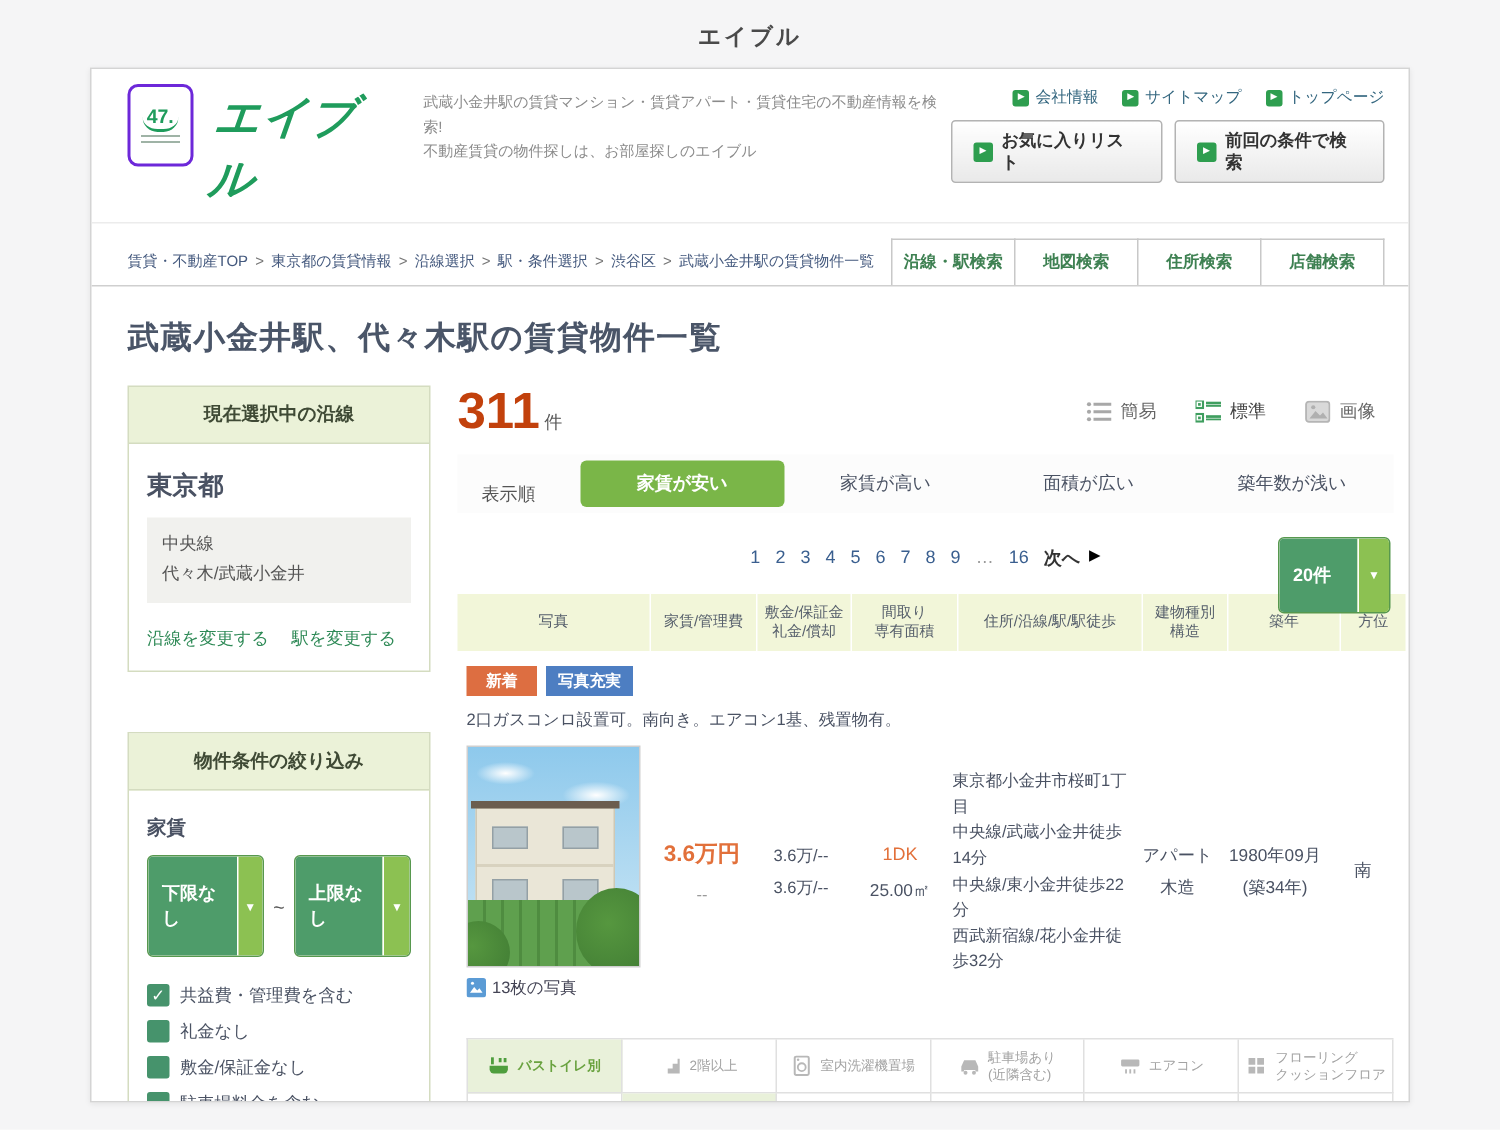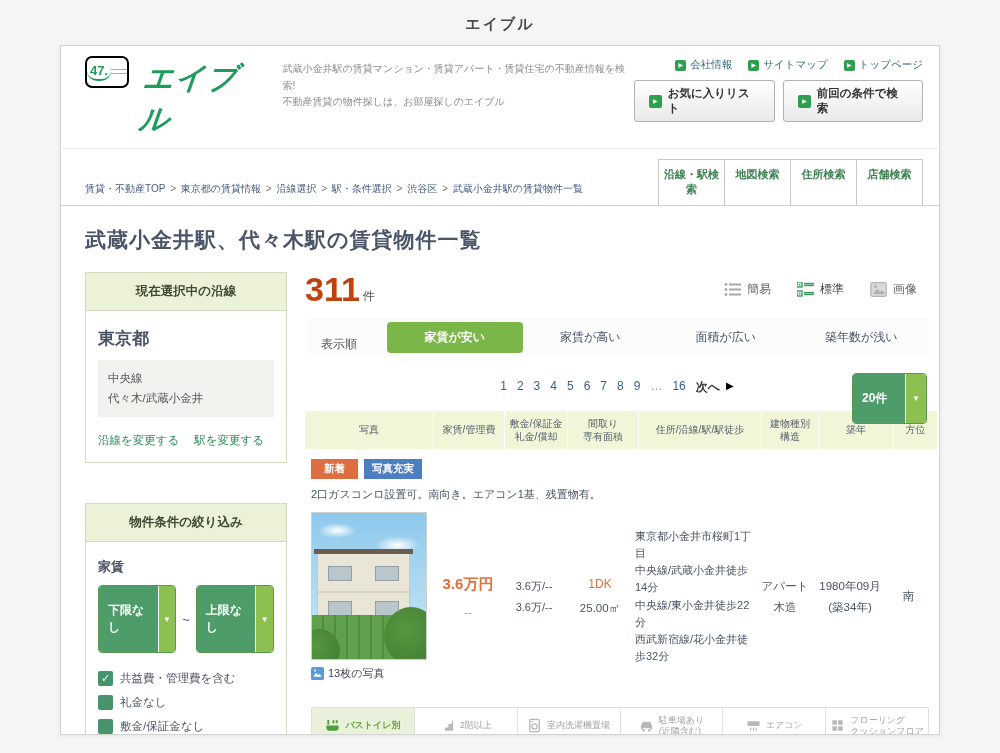--- a/index.html
+++ b/index.html
@@ -5,22 +5,22 @@
   * { margin:0; padding:0; box-sizing:border-box; }
   html,body { width:1000px; height:753px; overflow:hidden; background:#f5f5f6;
               font-family:"Liberation Sans","DejaVu Sans",sans-serif; }
   .top-title { text-align:center; padding:15px 0 11px; font-size:15px; font-weight:bold; color:#4a4a4a; letter-spacing:2px; }
 
   .panel { width:880px; height:690px; margin:0 auto; background:#fff; border:1px solid #d4d4d4;
            box-shadow:0 1px 4px rgba(0,0,0,.08); overflow:hidden; }
 
   
   .hdr { display:flex; align-items:flex-start; padding:10px 16px 8px 24px; border-bottom:1px solid #ececec; }
-  .badge47 { width:44px; height:32px; border:2px solid #000000; border-radius:7px; position:relative;
-             display:flex; flex-direction:row; align-items:center; justify-content:center; background:#fff; }
+  .badge47 { width:44px; height:55px; border:2px solid #6d28d9; border-radius:7px; position:relative;
+             display:flex; flex-direction:column; align-items:center; justify-content:center; background:#fff; }
   .badge47 .num { color:#1f9c5c; font-weight:bold; font-size:13px; border-bottom:2px solid #1f9c5c; border-radius:0 0 10px 10px; padding:0 3px 1px; }
   .badge47 .bars { margin-top:2px; width:26px; height:8px;
       background:repeating-linear-gradient(180deg,#9fb3a6 0 1.5px,transparent 1.5px 4px); }
   .logo-txt { font-size:30px; font-weight:bold; font-style:italic; color:#1f9c5c; margin-left:12px;
               transform:skewX(-6deg); letter-spacing:1px; margin-top:2px; }
   .taglines { margin-left:16px; margin-top:5px; font-size:10px; color:#8b8b8b; line-height:1.65; }
   .hdr-right { margin-left:auto; }
   .hdr-links { display:flex; justify-content:flex-end; gap:16px; align-items:center; padding-top:2px; }
   .hdr-link { display:flex; align-items:center; gap:4px; font-size:10.5px; color:#33667f; cursor:pointer; }
   .arrow-sq { width:11px; height:11px; background:#2e9e4f; border-radius:2px; display:inline-flex;
@@ -31,21 +31,21 @@
              background:linear-gradient(#ffffff,#e9e9e9); border:1px solid #b3b3b3; border-radius:3px;
              padding:5px 14px; cursor:pointer; }
   .hdr-btn .arrow-sq { width:13px; height:13px; }
 
   
   .nav-row { display:flex; align-items:flex-end; padding:10px 16px 0 24px; border-bottom:1px solid #cfcfcf; }
   .crumbs { font-size:10px; color:#44597e; padding-bottom:9px; }
   .crumb { cursor:pointer; }
   .crumb:not(:last-child)::after { content:" > "; color:#777; margin:0 2px; cursor:default; }
   .tabs { margin-left:auto; display:flex; }
-  .s-tab { width:67px; text-align:center; font-size:11px; font-weight:bold; color:#3e8152; background:#fff;
+  .s-tab { width:83px; text-align:center; font-size:11px; font-weight:bold; color:#3e8152; background:#fff;
            border:1px solid #c8c8c8; border-bottom:none; padding:7px 0 8px; margin-left:-1px; cursor:pointer; }
 
   h1.page-h { font-size:21px; font-weight:bold; color:#4a5568; padding:20px 0 16px 24px; letter-spacing:1px; }
 
   
   .cols { display:flex; gap:18px; padding:2px 10px 0 24px; }
   .side { width:202px; flex-shrink:0; }
   .sbox { border:1px solid #d4dcc0; margin-bottom:40px; background:#fff; }
   .sbox-h { background:#ebf2d8; border-bottom:1px solid #d4dcc0; text-align:center; font-size:12.5px;
             font-weight:bold; color:#3f4a35; padding:10px 0; }

